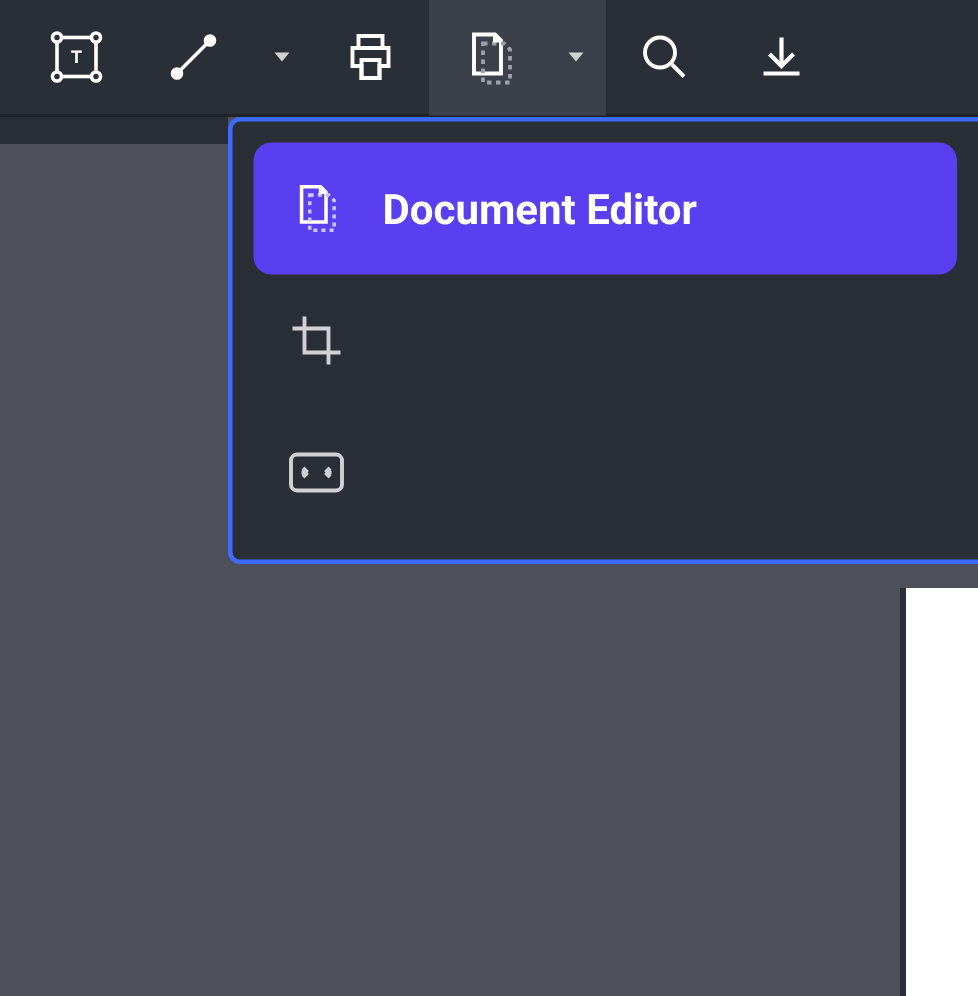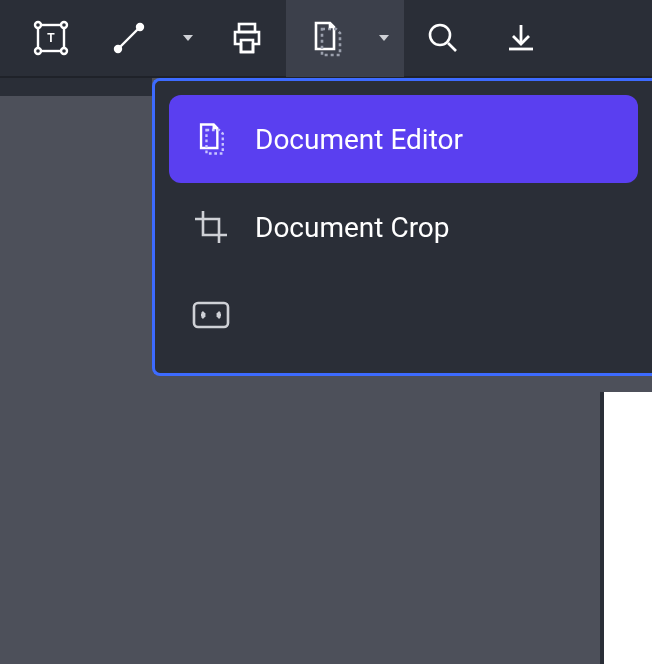--- a/index.html
+++ b/index.html
@@ -66,21 +66,21 @@
   }
   .menu-item {
     height: 88px;
     border-radius: 12px;
     display: flex;
     align-items: center;
     padding: 0 22px;
     gap: 24px;
     color: #fff;
     font-size: 28px;
-    font-weight: 400;
+    font-weight: 700;
   }
   .menu-item.selected {
     background: #5a3ff0;
   }
   .menu-item .micon { width: 40px; display: flex; align-items: center; justify-content: center; }
   .menu-item .micon svg { display: block; }
 
   
   .docstrip {
     position: absolute;
@@ -196,21 +196,20 @@
       <span>Document Editor</span>
     </div>
 
     <div class="menu-item">
       <span class="micon">
         <svg width="36" height="36" viewBox="0 0 36 36" fill="none" stroke="#cfd1d6" stroke-width="2.6">
           <path d="M10 2v24h24"></path>
           <path d="M2 10h24v24"></path>
         </svg>
       </span>
-      <span>Document Crop</span>
     </div>
 
     <div class="menu-item">
       <span class="micon">
         <svg width="40" height="32" viewBox="0 0 40 32" fill="none" stroke="#cfd1d6" stroke-width="2.6">
           <rect x="3" y="4" width="34" height="24" rx="4"></rect>
           <path d="M14 16h-4m4 0l-3-3m3 3l-3 3"></path>
           <path d="M26 16h4m-4 0l3-3m-3 3l3 3"></path>
         </svg>
       </span>

